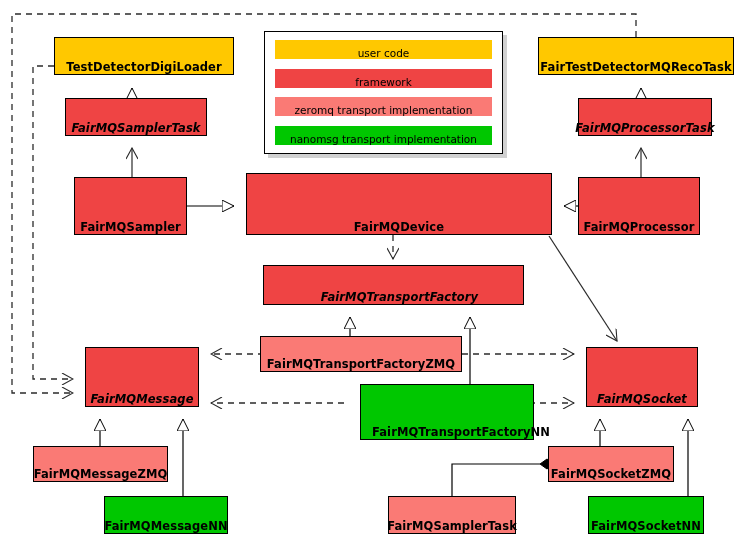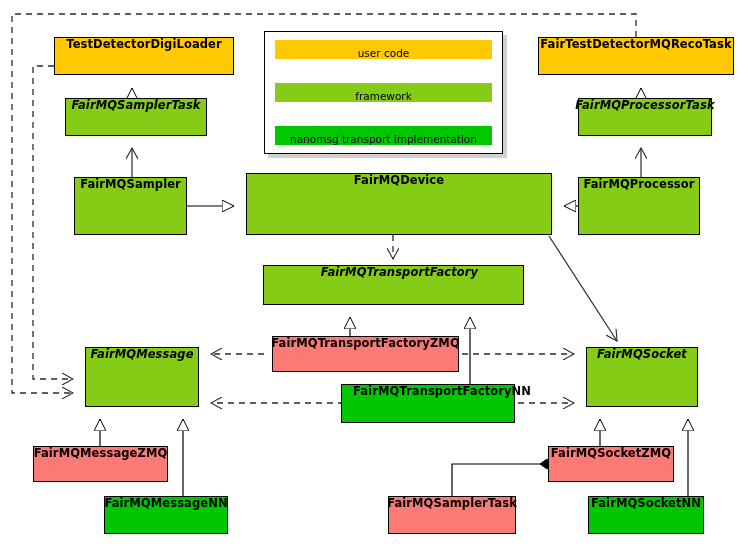--- a/index.html
+++ b/index.html
@@ -21,35 +21,35 @@
     top: 0;
     width: 748px;
     height: 549px;
     pointer-events: none;
   }
   .node {
     position: absolute;
     box-sizing: border-box;
     border: 1px solid #000000;
     display: flex;
-    align-items: flex-start;
+    align-items: flex-end;
     justify-content: center;
     text-align: center;
     font-size: 11.5px;
     font-weight: bold;
     color: #000000;
     line-height: 1.15;
     letter-spacing: 0.1px;
     z-index: 2;
   }
   .node.abstract {
     font-style: italic;
   }
   .c-user      { background: #FFC800; }
-  .c-framework { background: #84cc16; }
+  .c-framework { background: #ef4444; }
   .c-zeromq    { background: #FA7A75; }
   .c-nanomsg   { background: #00C700; }
 
   #legend {
     position: absolute;
     left: 264px;
     top: 31px;
     width: 239px;
     height: 123px;
     box-sizing: border-box;
@@ -157,20 +157,23 @@
   </svg>
 
   <div class="legend-shadow"></div>
   <div id="legend">
     <div class="legend-row c-user">
       <span>user code</span>
     </div>
     <div class="legend-row c-framework">
       <span>framework</span>
     </div>
+    <div class="legend-row c-zeromq">
+      <span>zeromq transport implementation</span>
+    </div>
     <div class="legend-row c-nanomsg">
       <span>nanomsg transport implementation</span>
     </div>
   </div>
 
   <div id="node-layer">
       <div class="node c-user" style="left: 54px; top: 37px; width: 180px; height: 38px;">
         <span>TestDetectorDigiLoader</span>
       </div>
       <div class="node c-user" style="left: 538px; top: 37px; width: 196px; height: 38px;">
@@ -187,24 +190,24 @@
       </div>
       <div class="node c-framework" style="left: 246px; top: 173px; width: 306px; height: 62px;">
         <span>FairMQDevice</span>
       </div>
       <div class="node c-framework" style="left: 578px; top: 177px; width: 122px; height: 58px;">
         <span>FairMQProcessor</span>
       </div>
       <div class="node c-framework abstract" style="left: 263px; top: 265px; width: 261px; height: 40px; padding-left: 12px;">
         <span>FairMQTransportFactory</span>
       </div>
-      <div class="node c-zeromq" style="left: 272px; top: 336px; width: 187px; height: 36px;">
+      <div class="node c-zeromq" style="left: 260px; top: 336px; width: 202px; height: 36px;">
         <span>FairMQTransportFactoryZMQ</span>
       </div>
-      <div class="node c-nanomsg" style="left: 341px; top: 384px; width: 174px; height: 39px; padding-left: 28px;">
+      <div class="node c-nanomsg" style="left: 360px; top: 384px; width: 174px; height: 56px; padding-left: 28px;">
         <span>FairMQTransportFactoryNN</span>
       </div>
       <div class="node c-framework abstract" style="left: 85px; top: 347px; width: 114px; height: 60px;">
         <span>FairMQMessage</span>
       </div>
       <div class="node c-framework abstract" style="left: 586px; top: 347px; width: 112px; height: 60px;">
         <span>FairMQSocket</span>
       </div>
       <div class="node c-zeromq" style="left: 33px; top: 446px; width: 135px; height: 36px;">
         <span>FairMQMessageZMQ</span>

